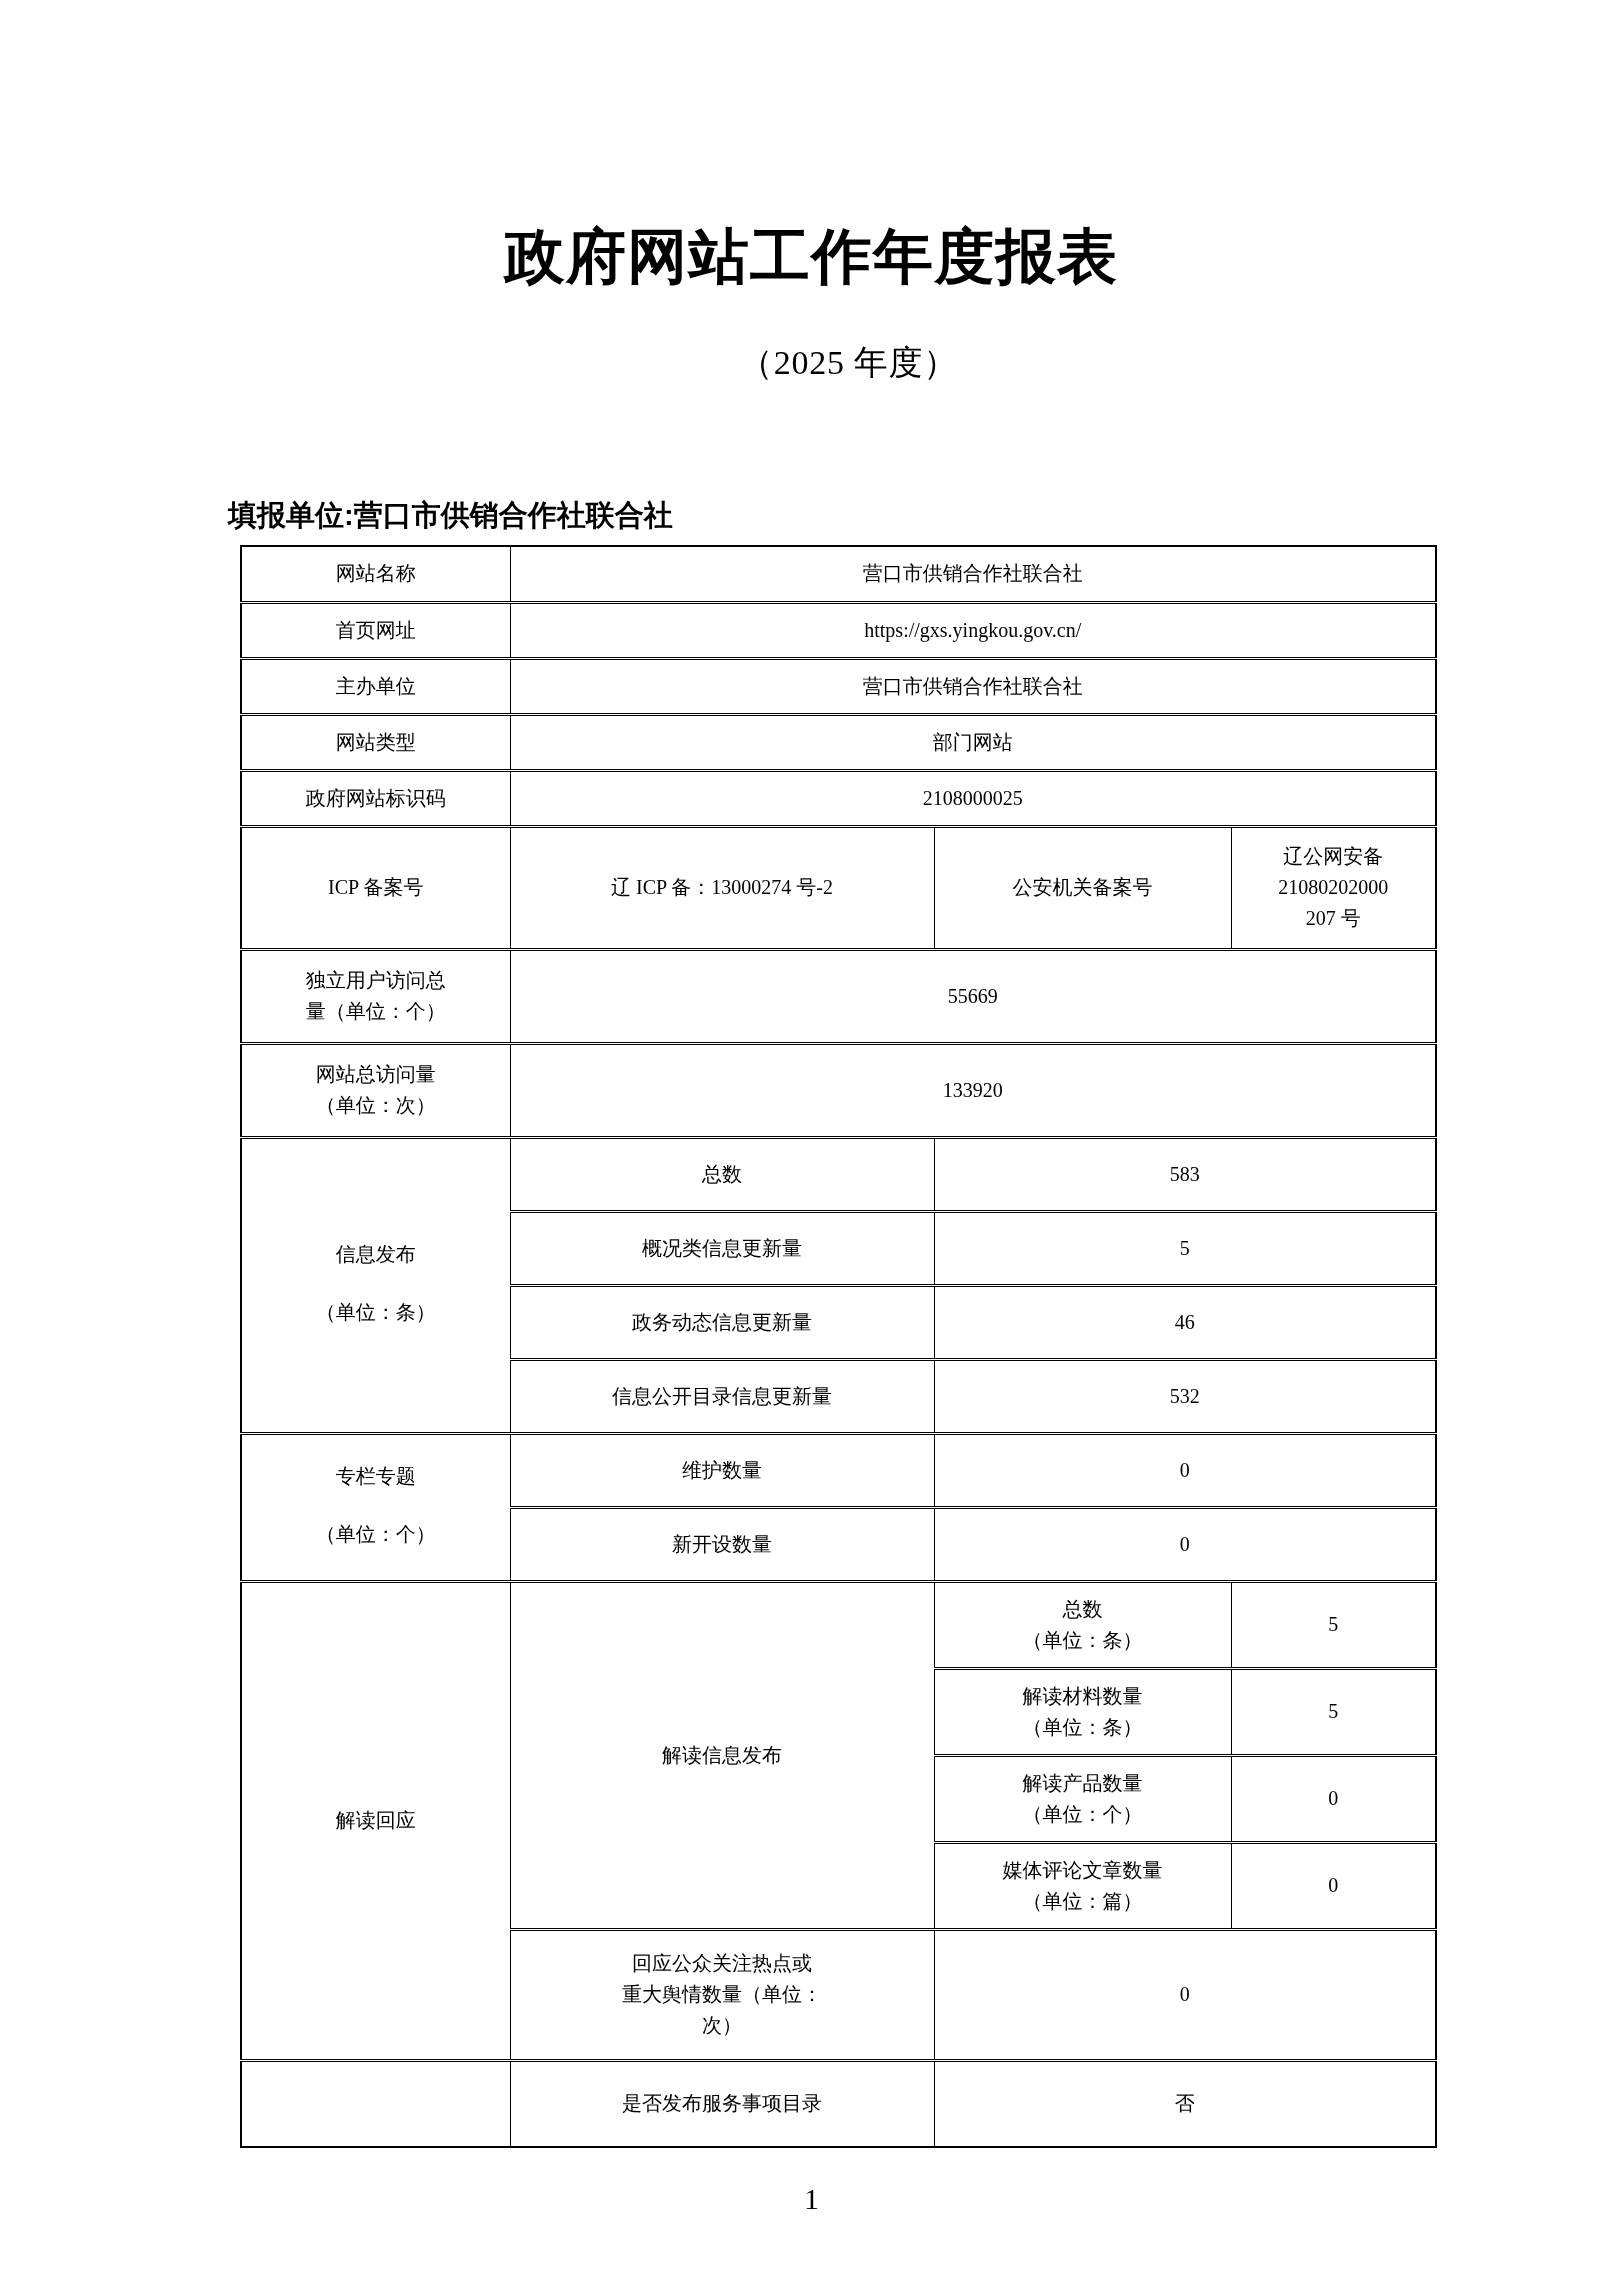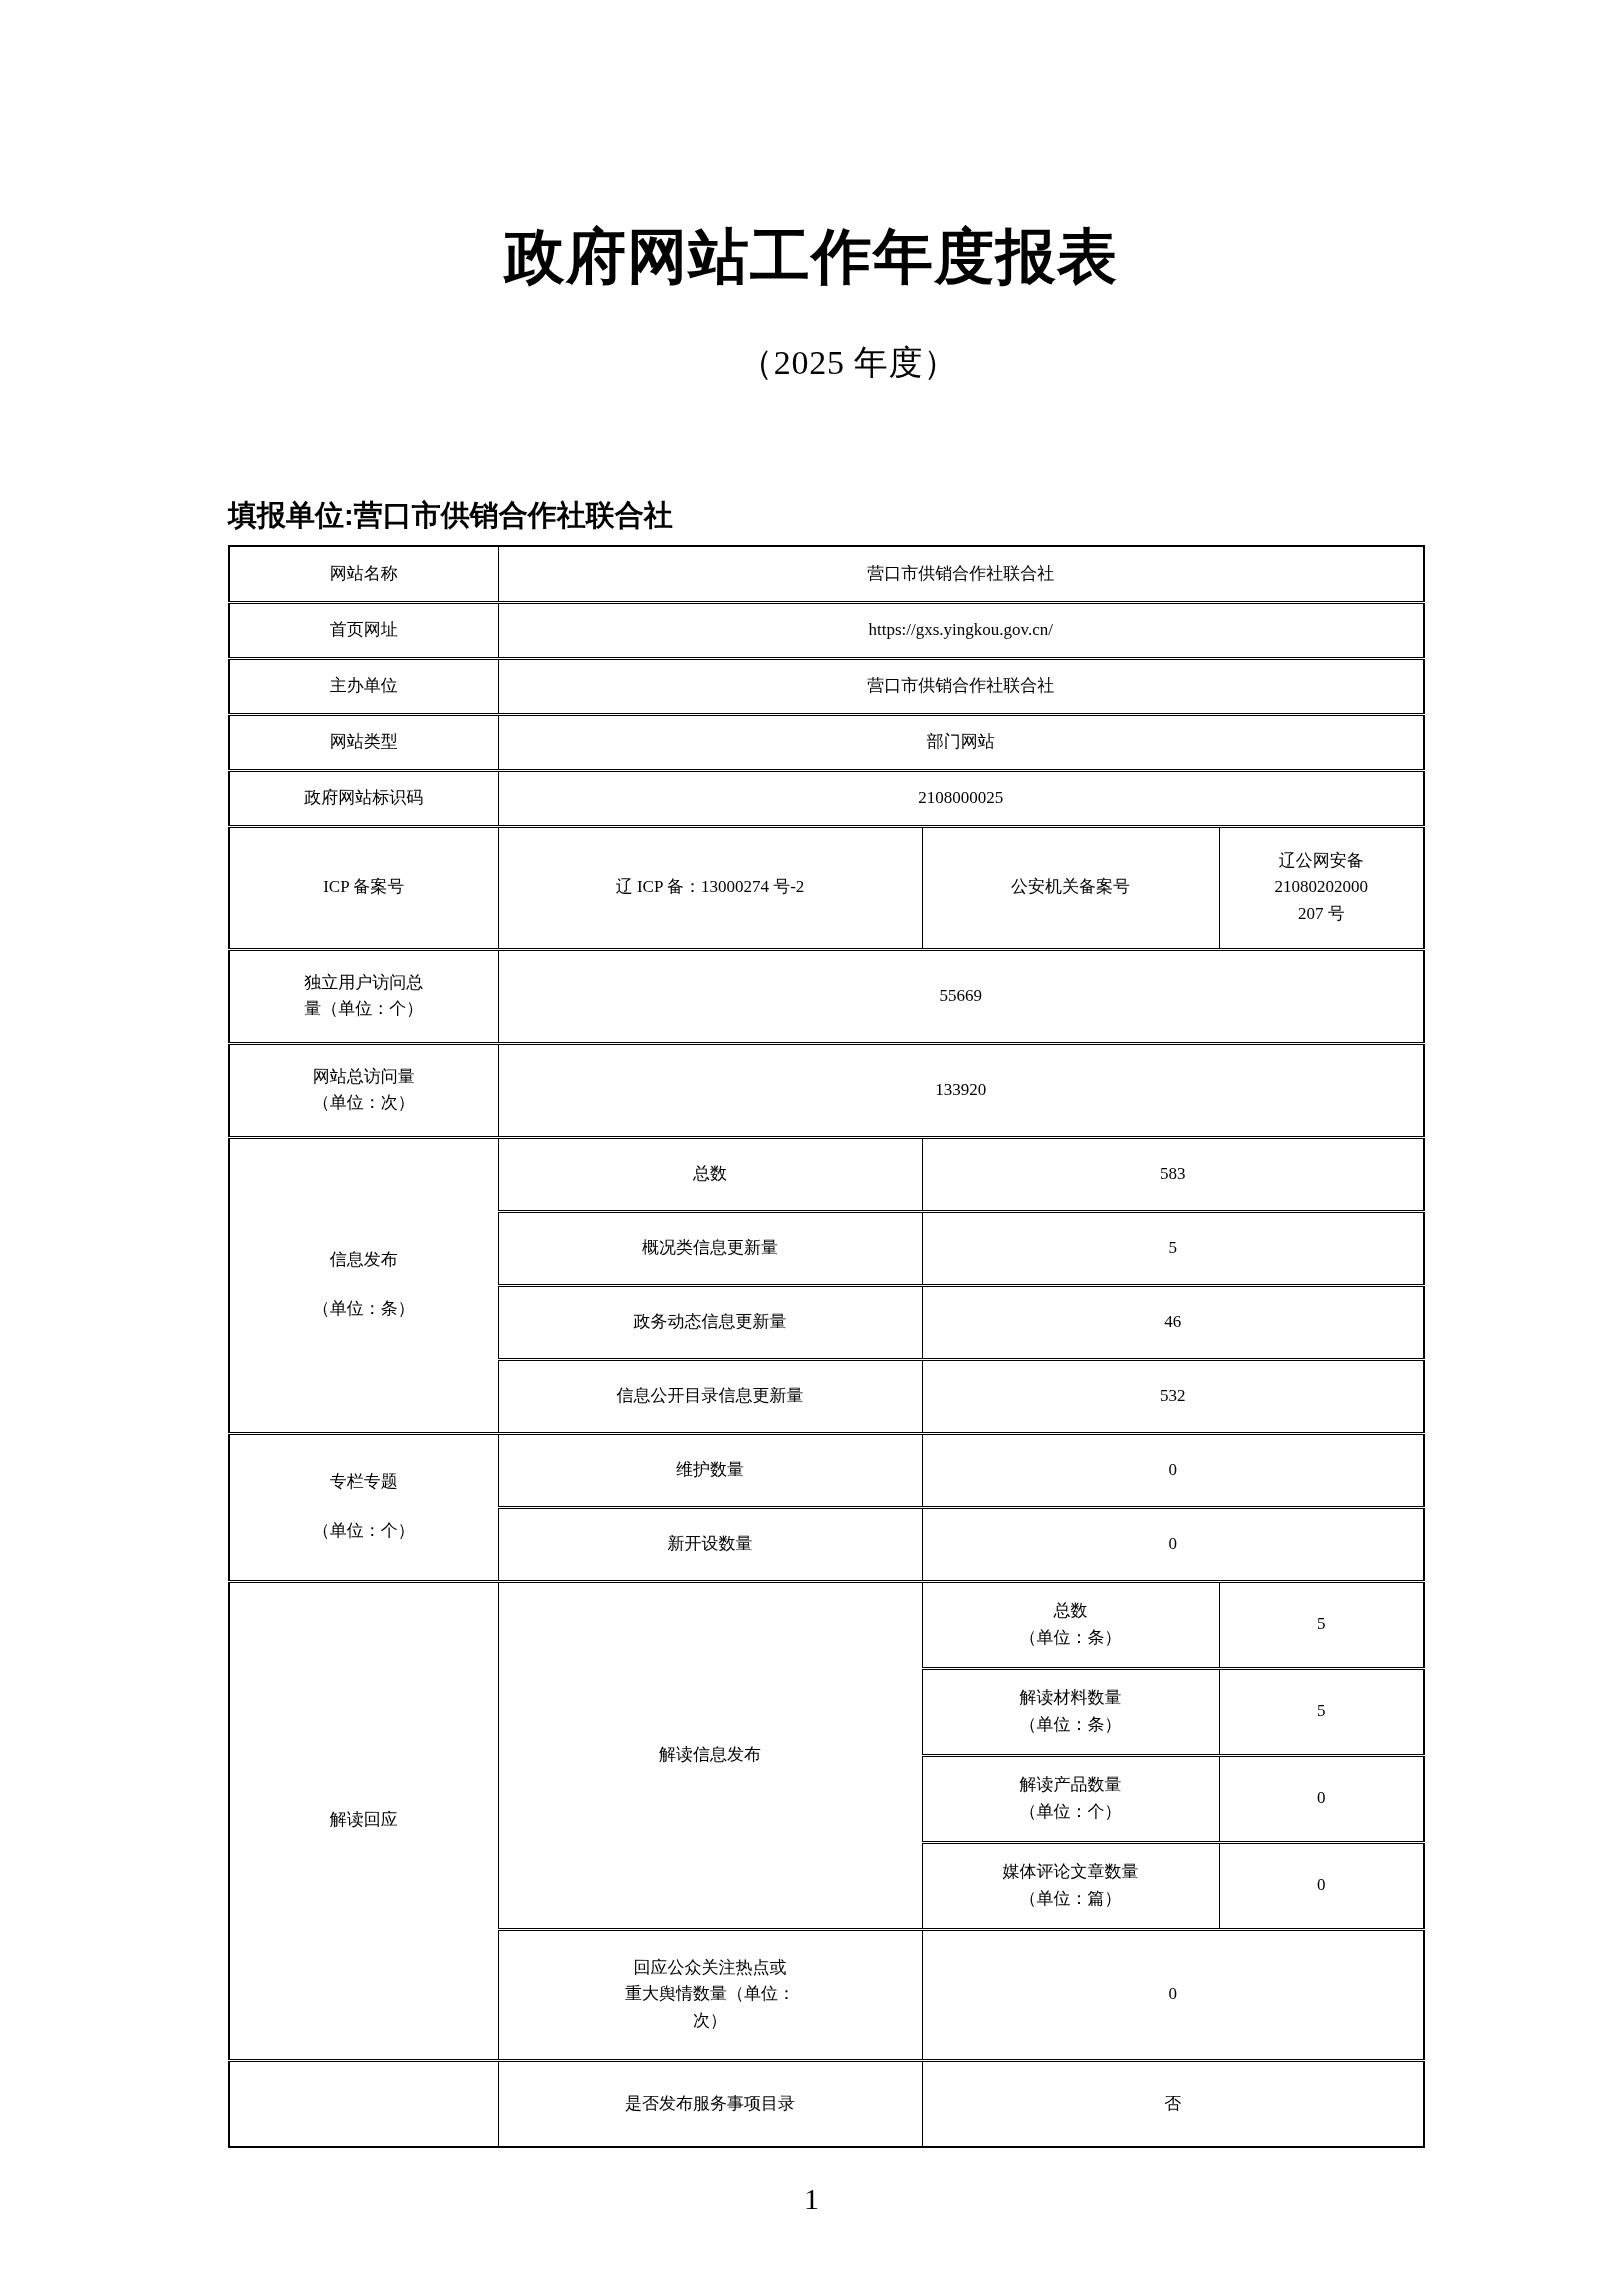--- a/index.html
+++ b/index.html
@@ -46,25 +46,25 @@
     position: absolute;
     top: 496px;
     left: 228px;
     font-family: Liberation Sans, sans-serif;
     font-weight: bold;
     font-size: 29px;
   }
   table.report-table {
     position: absolute;
     top: 545px;
-    left: 228px;
+    left: 240px;
     width: 1194px;
     border-collapse: collapse;
     table-layout: fixed;
-    font-size: 17px;
+    font-size: 20px;
   }
   col.c1 { width: 269px; }
   col.c2 { width: 424px; }
   col.c3 { width: 297px; }
   col.c4 { width: 205px; }
   td {
     border-left: 1.4px solid #000;
     border-right: 1.4px solid #000;
     border-top: 3.4px double #000;
     border-bottom: 3.4px double #000;

